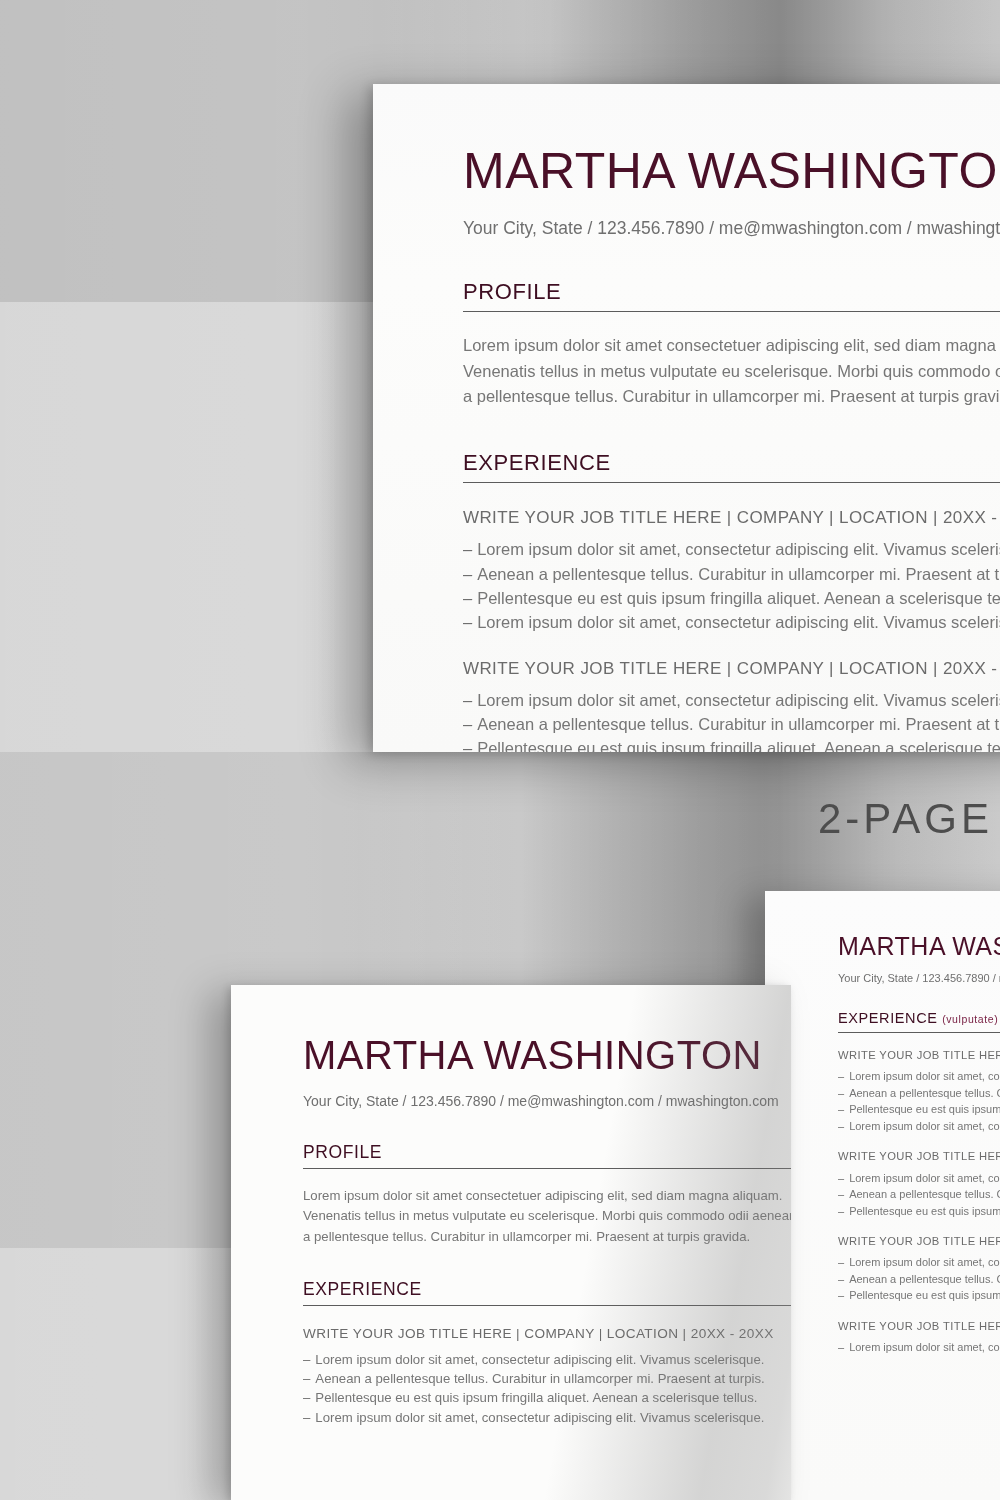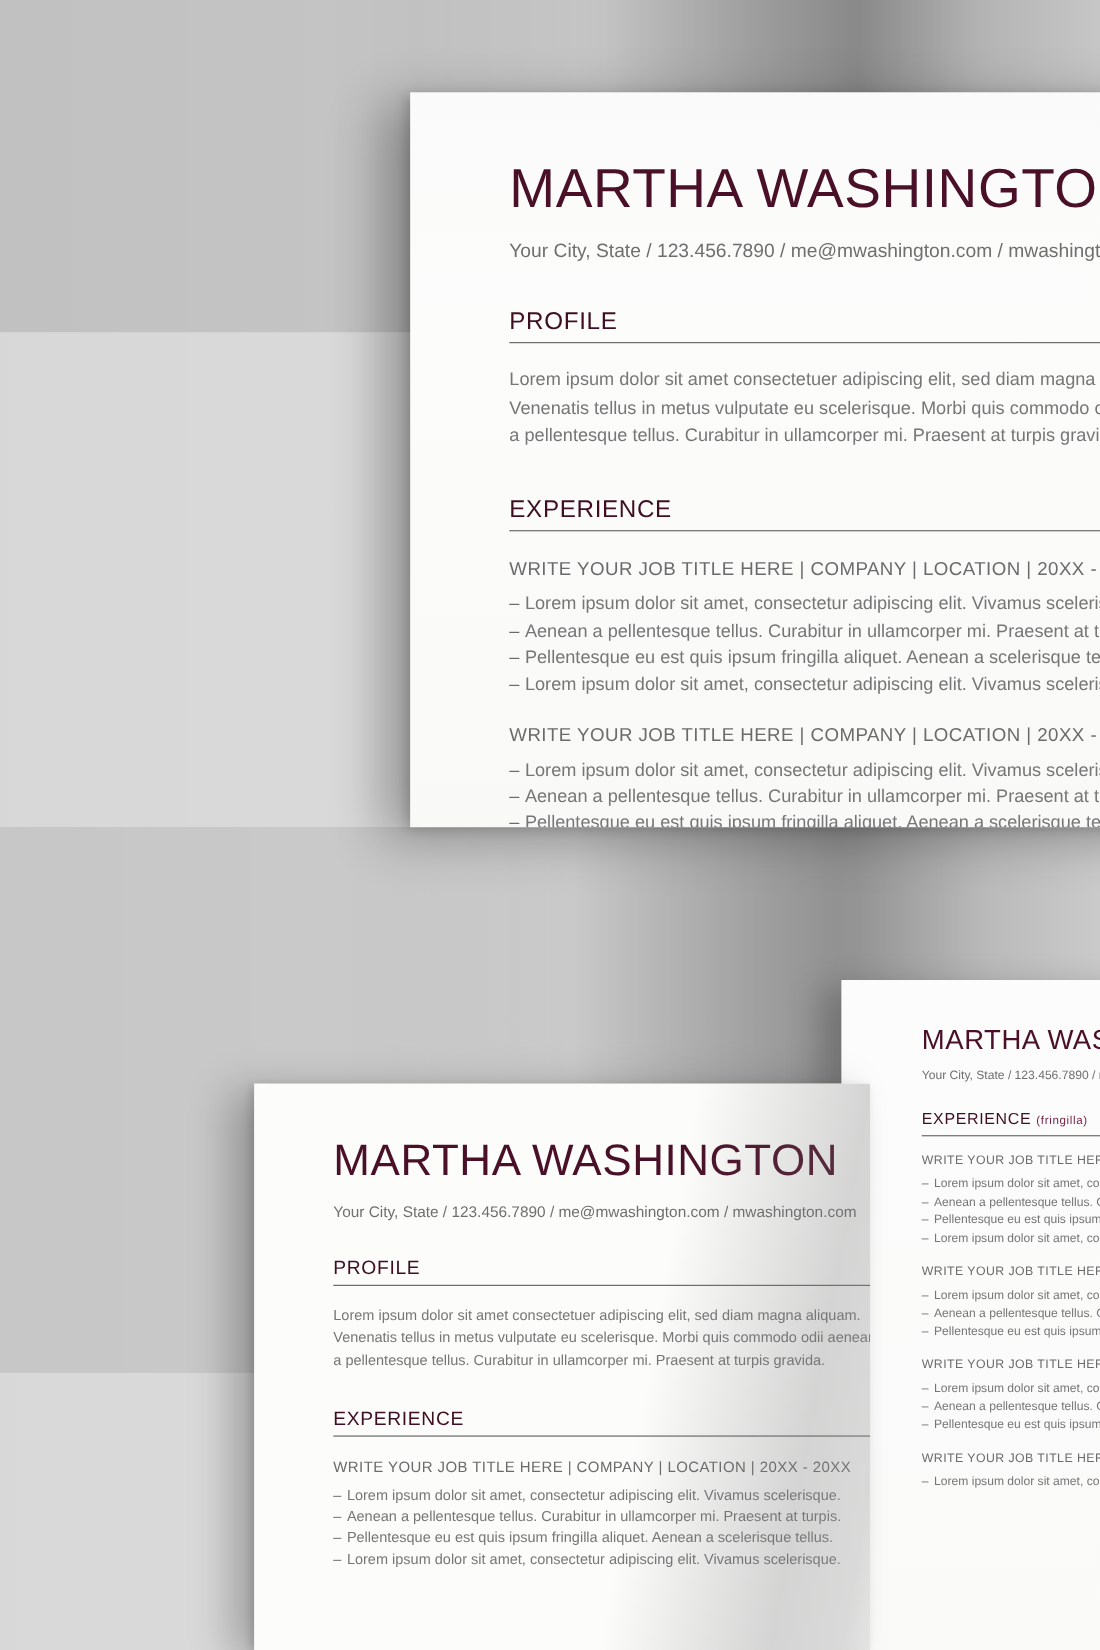--- a/index.html
+++ b/index.html
@@ -241,21 +241,21 @@
   </div>
 
   <div class="sheet" id="sheet-br">
     <div class="sheet-shade"></div>
     <div class="sheet-inner content">
       <div class="pad">
         <div class="rname">MARTHA WASHINGTON</div>
         <div class="rcontact">Your City, State  /  123.456.7890  /  me@mwashington.com  / mwashington.com</div>
 
         <div class="sec-block">
-          <div class="sec-head"><span>EXPERIENCE</span> <span class="cont">(fringilla)</span></div>
+          <div class="sec-head"><span>EXPERIENCE</span> <span class="cont">(vulputate)</span></div>
           <hr class="sec-rule">
 
           <div class="exp-entry">
             <div class="job-title">WRITE YOUR JOB TITLE HERE  |  COMPANY  |  LOCATION</div>
             <ul class="bullets">
               <li><span class="dash">–</span><span>Lorem ipsum dolor sit amet, consectetur adipiscing elit.</span></li>
               <li><span class="dash">–</span><span>Aenean a pellentesque tellus. Curabitur in ullamcorper mi.</span></li>
               <li><span class="dash">–</span><span>Pellentesque eu est quis ipsum fringilla aliquet.</span></li>
               <li><span class="dash">–</span><span>Lorem ipsum dolor sit amet, consectetur adipiscing elit.</span></li>
             </ul>
@@ -318,14 +318,15 @@
               <li><span class="dash">–</span><span>Pellentesque eu est quis ipsum fringilla aliquet. Aenean a scelerisque tellus.</span></li>
               <li><span class="dash">–</span><span>Lorem ipsum dolor sit amet, consectetur adipiscing elit. Vivamus scelerisque.</span></li>
             </ul>
           </div>
         </div>
       </div>
     </div>
     <div class="sheet-shade"></div>
   </div>
 
+  <div id="caption">2-PAGE</div>
 
 </div>
 
 </body></html>

